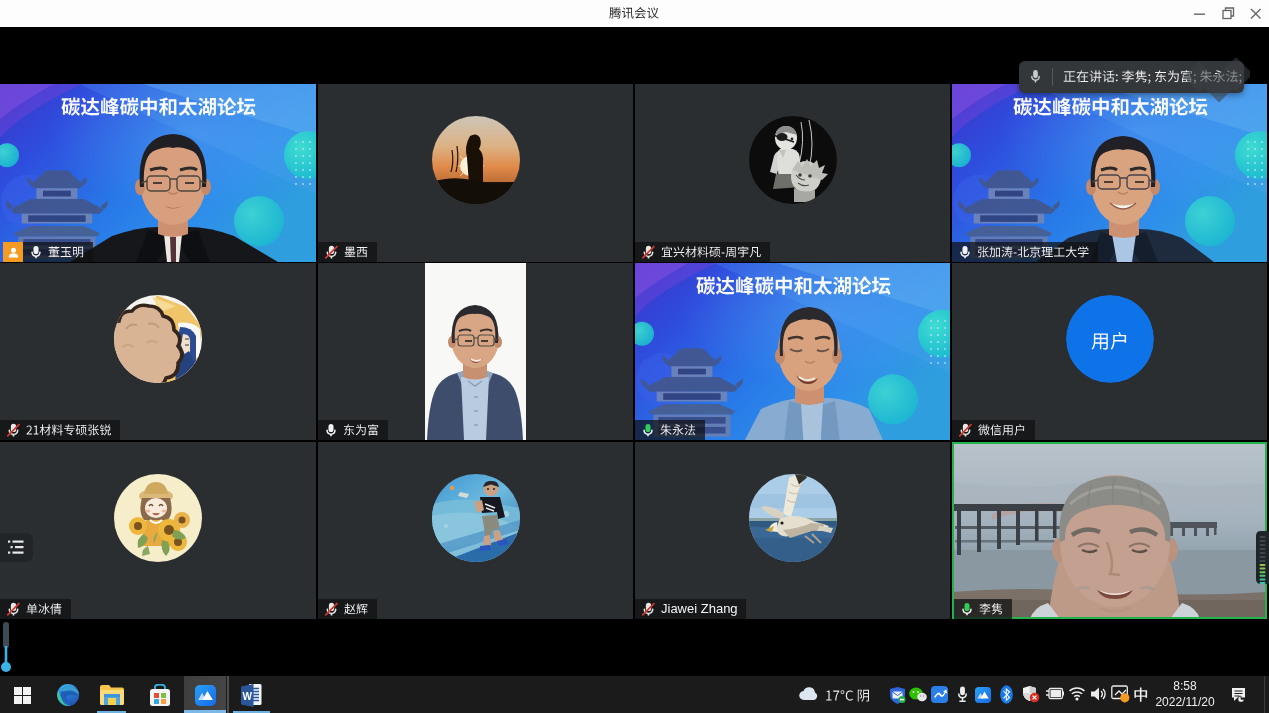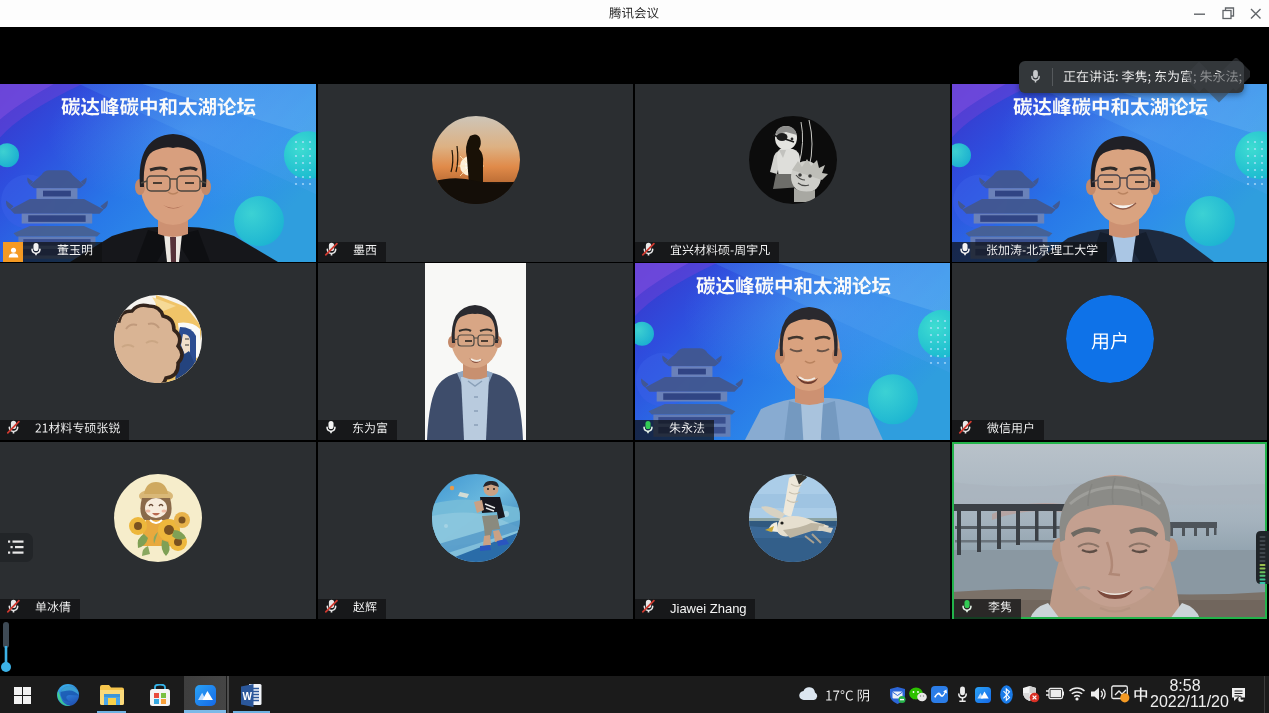--- a/index.html
+++ b/index.html
@@ -1,17 +1,17 @@
 <!DOCTYPE html>
 <html><head><meta charset="utf-8"><style>
 *{margin:0;padding:0;box-sizing:border-box}
 html,body{width:1269px;height:713px;overflow:hidden;background:#000;font-family:"Liberation Sans",sans-serif}
 .abs{position:absolute}
 .tile{position:absolute;overflow:hidden;background:#2b2e31}
-.lbl{position:absolute;left:0;bottom:0;height:20px;background:rgba(15,17,18,0.72);display:flex;align-items:flex-start;padding:0 8px 0 6px;gap:14px}
+.lbl{position:absolute;left:0;bottom:0;height:20px;background:rgba(15,17,18,0.72);display:flex;align-items:center;padding:0 8px 0 6px;gap:5px}
 </style></head><body>
 <svg width="0" height="0" style="position:absolute">
 <defs>
 <linearGradient id="bgg" x1="0" y1="0" x2="1" y2="0.55">
  <stop offset="0" stop-color="#3a33c9"></stop>
         <stop offset="0.25" stop-color="#2e4ede"></stop>
  <stop offset="0.55" stop-color="#2878e8"></stop>
         <stop offset="0.8" stop-color="#2e8eea"></stop>
  <stop offset="1" stop-color="#2f9ede"></stop>
 </linearGradient>
@@ -798,20 +798,20 @@
     </g>
   </svg>
 <svg class="abs" style="left:1111px;top:685px" width="19" height="18" viewBox="0 0 19 18">
 <rect x="0.8" y="1" width="15.5" height="12.5" rx="1.5" stroke="#ececec" stroke-width="1.3" fill="none"></rect>
 <path d="M4 10 l4-4 3 3 4-4" stroke="#ececec" stroke-width="1.3" fill="none"></path>
 <circle cx="13.8" cy="12.8" r="4.6" fill="#f59a23"></circle>
   </svg>
 <svg class="abs" style="left:1132px;top:686px" width="18" height="20">
     <path transform="translate(1,14.5)" d="M1.4 -10.3H14.1V-2.8H12.5V-8.9H2.9V-2.8H1.4ZM2.2 -5.1H13.4V-3.7H2.2ZM6.9 -13.1H8.5V1.3H6.9Z" fill="#f2f2f2"></path>
   </svg>
-<div class="abs" style="left:1150px;top:678px;width:70px;height:32px;color:#eee;font-size:16px;text-align:center;line-height:16px">8:58<br>2022/11/20</div>
+<div class="abs" style="left:1150px;top:678px;width:70px;height:32px;color:#eee;font-size:12px;text-align:center;line-height:16px">8:58<br>2022/11/20</div>
 <svg class="abs" style="left:1231px;top:687px" width="15" height="15" viewBox="0 0 15 15">
 <path d="M1 1 h13 v9.5 h-7.5 L3 14 v-3.5 H1 Z" fill="#f0f0f0"></path>
 <g stroke="#1b1b1b" stroke-width="1.1">
       <path d="M3.5 4 h8 M3.5 6.5 h8 M3.5 9 h5"></path>
     </g>
 <path d="M10 9 a3.2 3.2 0 103.2 3.2 l-3.2 0 Z" fill="#f0f0f0" stroke="#1b1b1b" stroke-width="0.8"></path>
   </svg>
 <div class="abs" style="left:1263.5px;top:676px;width:1px;height:37px;background:#3c3c3c"></div>
 </body></html>

